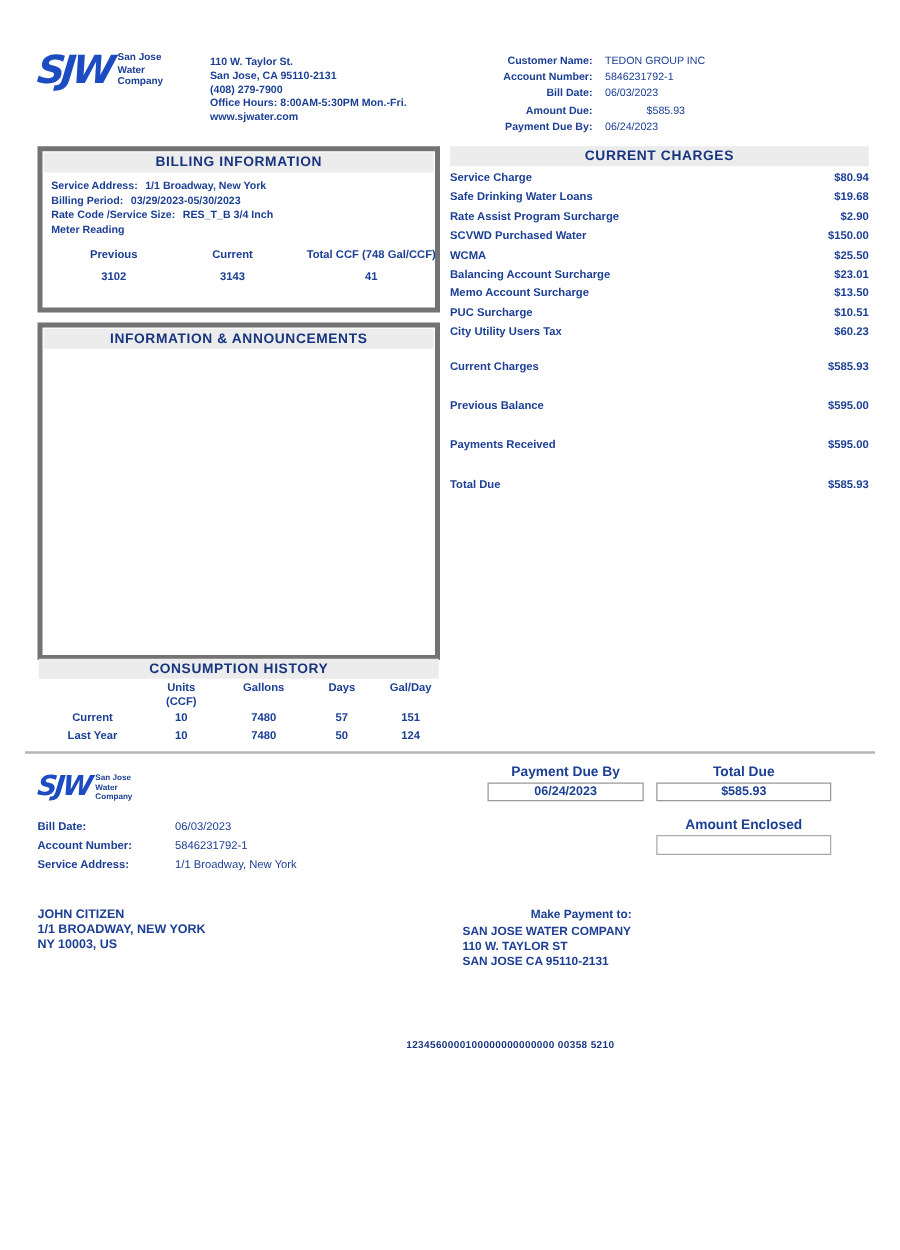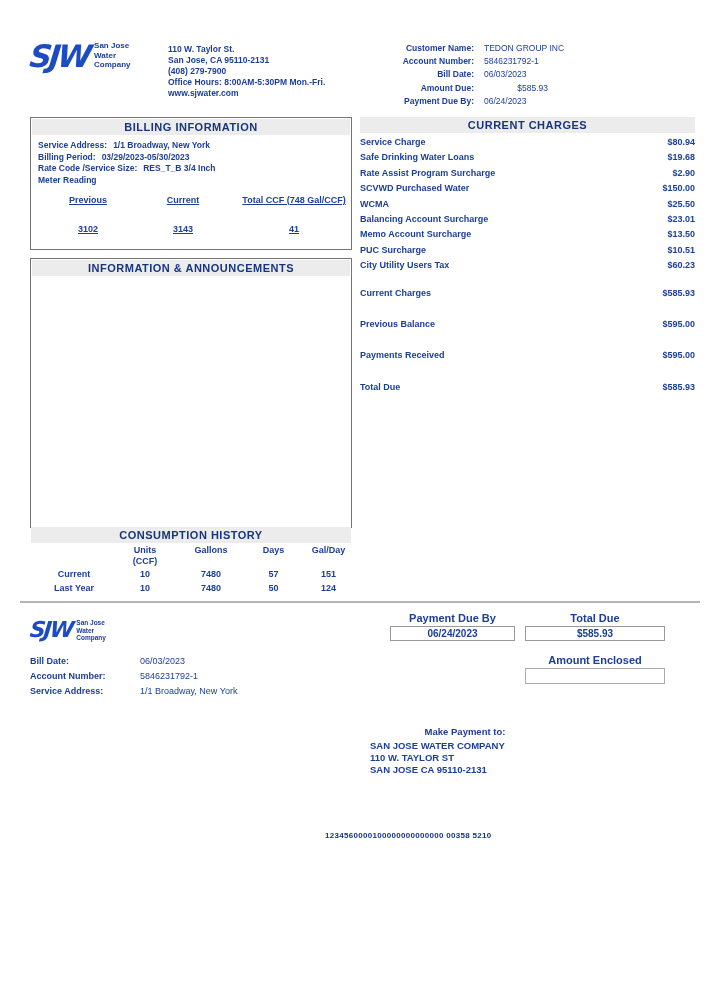--- a/index.html
+++ b/index.html
@@ -12,28 +12,28 @@
   .logo-mark { font-family:"DejaVu Sans", sans-serif; font-style:italic; font-weight:900; font-size:31px; line-height:40px; color:#1d4cc2; letter-spacing:-3px; transform:skewX(-6deg); }
   .logo-name { padding-top:5px; font-size:8px; font-weight:bold; line-height:9.5px; color:#1c3f94; }
   .addr-block { position:absolute; left:168px; top:44px; font-size:8.5px; font-weight:bold; line-height:11px; }
   .summary-block { position:absolute; left:368px; top:42px; font-size:8.5px; line-height:13.2px; }
   .summary-row { display:flex; }
   .summary-row .lbl { width:106px; text-align:right; font-weight:bold; }
   .summary-row .val { margin-left:10px; }
   .val-num { display:inline-block; width:64px; text-align:right; }
 
   
-  .box { position:absolute; border:1px solid #737373; background:#fff; }
+  .box { position:absolute; border:4px solid #737373; background:#fff; }
   .box-billing { left:30px; top:117px; width:322px; height:133px; }
   .box-announce { left:30px; top:258px; width:322px; height:270px; }
   .bar-title { margin:1px; background:#ececec; text-align:center; font-weight:bold; font-size:11px; letter-spacing:0.5px; padding:2px 0; color:#17347f; }
   .box-content { padding:4px 7px; font-size:8.5px; font-weight:bold; line-height:11.5px; }
   .inline-pair .plbl { margin-right:6px; }
-  .meter-grid { margin-top:9px; display:grid; grid-template-columns:100px 90px 132px; text-align:center; font-size:9px; font-weight:bold;text-decoration:underline; }
-  .meter-grid .mval { margin-top:17px; }
+  .meter-grid { margin-top:9px; display:grid; grid-template-columns:100px 90px 132px; text-align:center; font-size:9px; font-weight:bold; }
+  .meter-grid .mval { margin-top:6px; }
 
   
   .charges { position:absolute; left:360px; top:117px; width:335px; }
   .charge-row { display:flex; justify-content:space-between; font-size:9px; font-weight:bold; line-height:15.4px; }
   .charges .bar-title { margin:0 0 2px 0; }
   .sum-first { margin-top:12px; }
   .sum-next { margin-top:16px; }
 
   
   .consumption { position:absolute; left:30px; top:526px; width:322px; }
@@ -247,20 +247,25 @@
     <div class="drow">
       <span class="dlbl">Account Number:</span>
       <span class="dval">5846231792-1</span>
     </div>
     <div class="drow">
       <span class="dlbl">Service Address:</span>
       <span class="dval">1/1 Broadway, New York</span>
     </div>
   </div>
 
+  <div class="mailing">
+    <div>JOHN CITIZEN</div>
+    <div>1/1 BROADWAY, NEW YORK</div>
+    <div>NY 10003, US</div>
+  </div>
 
   <div class="payee-block">
     <div class="mk">Make Payment to:</div>
     <div>SAN JOSE WATER COMPANY</div>
     <div>110 W. TAYLOR ST</div>
     <div>SAN JOSE CA 95110-2131</div>
   </div>
 
   <div class="scanline">1234560000100000000000000 00358 5210</div>
 

